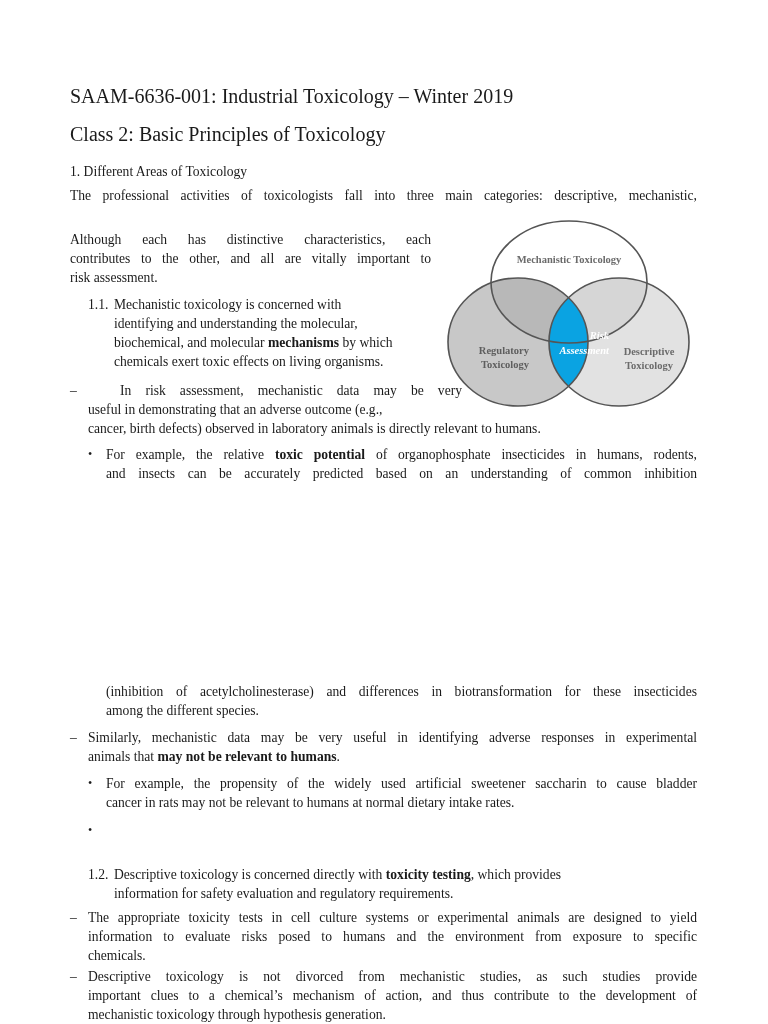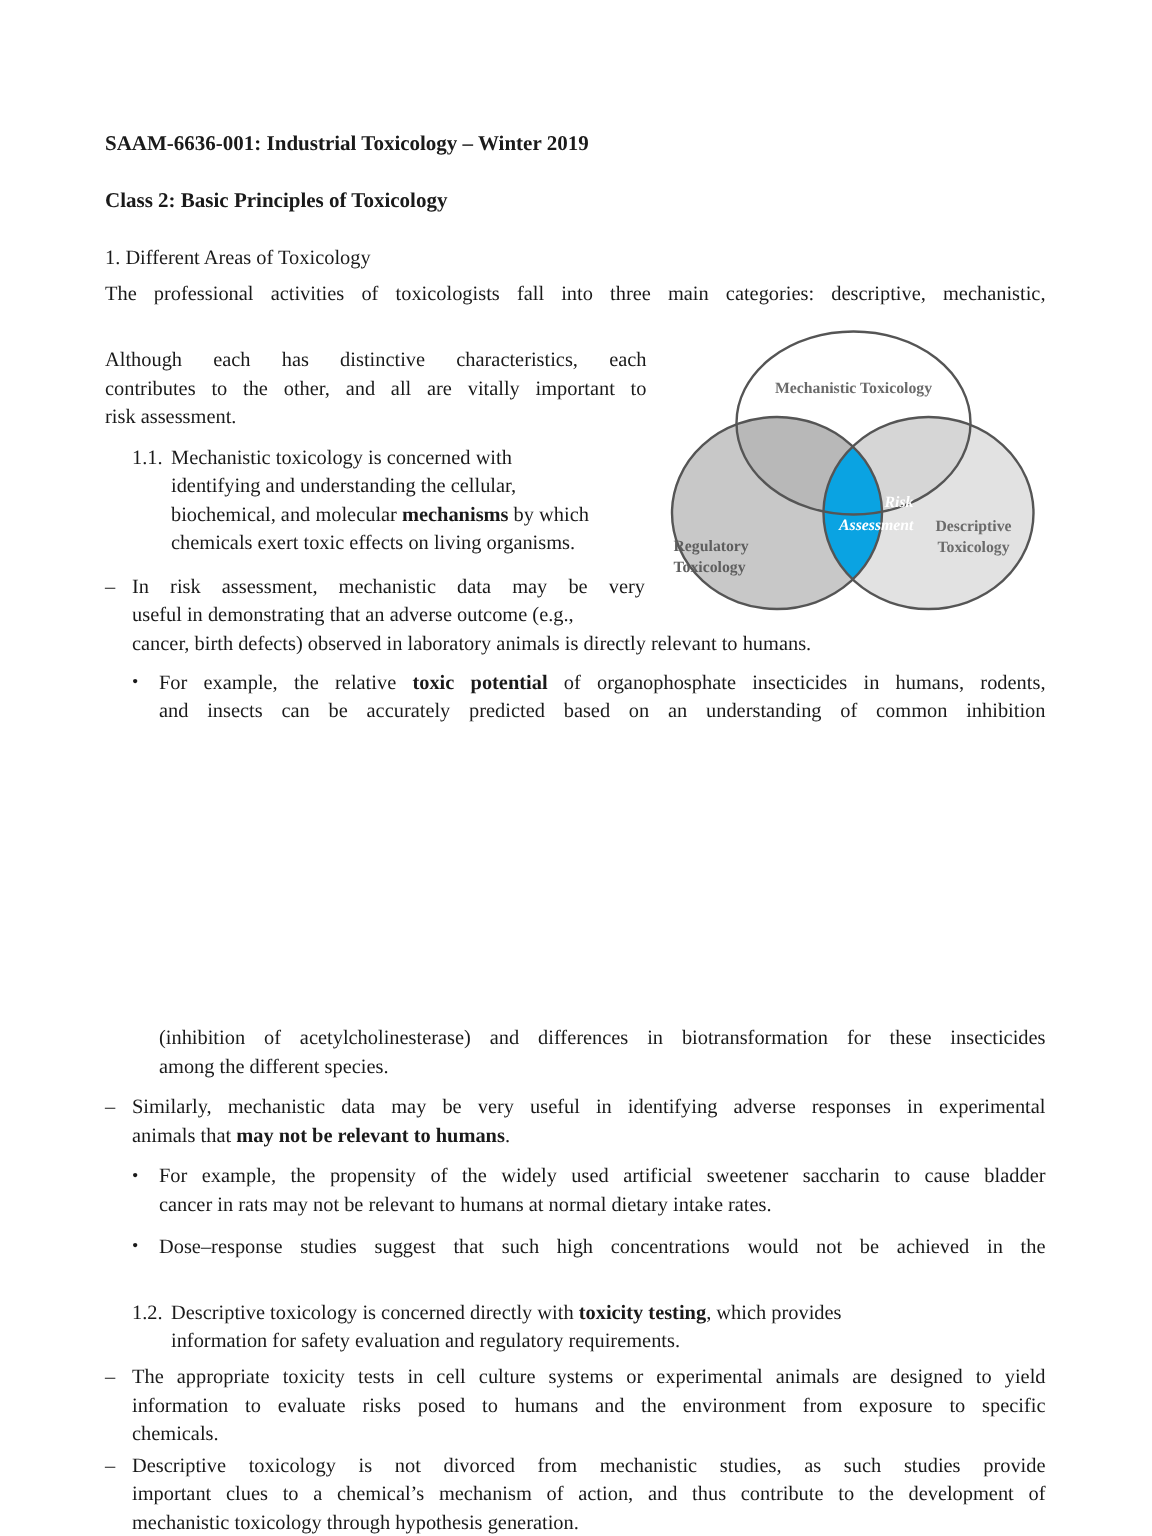--- a/index.html
+++ b/index.html
@@ -12,22 +12,22 @@
       height: 1024px;
       position: relative;
       overflow: hidden;
       font-family: "Liberation Serif", "DejaVu Serif", serif;
       color: #1a1a1a;
       font-size: 13.6px;
       line-height: 19px;
     }
     .abs { position: absolute; }
     .heading {
-      font-weight: bold;
-      font-size: 14px;
+      font-weight: normal;
+      font-size: 20px;
     }
     .justify-full { text-align: justify; text-align-last: justify; }
     b { font-weight: bold; }
     .dash { position: absolute; left: 0; }
     .bullet { position: absolute; left: 0; }
     .venn { position: absolute; left: 443px; top: 216px; width: 252px; height: 196px; }
   </style>
 </head>
 <body>
 
@@ -43,30 +43,30 @@
 <div class="abs" style="left:70px; top:230px; width:361px;">
   <div class="justify-full">Although each has distinctive characteristics, each</div>
   <div class="justify-full">contributes to the other, and all are vitally important to</div>
   <div>risk assessment.</div>
 </div>
 
 <div class="abs" style="left:88px; top:295px; width:350px;">
   <span class="abs" style="left:0; top:0;">1.1.</span>
   <div style="padding-left:26px;">
     <div>Mechanistic toxicology is concerned with</div>
-    <div>identifying and understanding the cellular,</div>
+    <div>identifying and understanding the molecular,</div>
     <div><span>biochemical, and molecular </span><b>mechanisms</b><span> by which</span></div>
     <div>chemicals exert toxic effects on living organisms.</div>
   </div>
 </div>
 
 <div class="abs" style="left:70px; top:381px; width:627px;">
   <span class="dash">–</span>
   <div style="padding-left:18px;">
-    <div class="justify-full" style="width:342px;">In risk assessment, mechanistic data may be very</div>
+    <div class="justify-full" style="width:342px;margin-left:32px;">In risk assessment, mechanistic data may be very</div>
     <div style="width:342px;">useful in demonstrating that an adverse outcome (e.g.,</div>
     <div>cancer, birth defects) observed in laboratory animals is directly relevant to humans.</div>
   </div>
 </div>
 
 <div class="abs" style="left:88px; top:445px; width:609px;">
   <span class="bullet" style="font-size:12px;">•</span>
   <div style="padding-left:18px;">
     <div class="justify-full"><span>For example, the relative </span><b>toxic potential</b><span> of organophosphate insecticides in humans, rodents,</span></div>
     <div class="justify-full">and insects can be accurately predicted based on an understanding of common inhibition</div>
@@ -90,21 +90,20 @@
   <span class="bullet" style="font-size:12px;">•</span>
   <div style="padding-left:18px;">
     <div class="justify-full">For example, the propensity of the widely used artificial sweetener saccharin to cause bladder</div>
     <div>cancer in rats may not be relevant to humans at normal dietary intake rates.</div>
   </div>
 </div>
 
 <div class="abs" style="left:88px; top:821px; width:609px;">
   <span class="bullet" style="font-size:12px;">•</span>
   <div style="padding-left:18px;">
-    <div class="justify-full">Dose–response studies suggest that such high concentrations would not be achieved in the</div>
   </div>
 </div>
 
 <div class="abs" style="left:88px; top:865px; width:609px;">
   <span class="abs" style="left:0; top:0;">1.2.</span>
   <div style="padding-left:26px;">
     <div><span>Descriptive toxicology is concerned directly with </span><b>toxicity testing</b><span>, which provides</span></div>
     <div>information for safety evaluation and regulatory requirements.</div>
   </div>
 </div>
@@ -152,21 +151,21 @@
 
     <g clip-path="url(#clipLeft)">
       <ellipse cx="176" cy="126" rx="70" ry="64" fill="#0aa3e2"></ellipse>
     </g>
 
     <ellipse cx="75" cy="126" rx="70" ry="64" fill="none" stroke="#555555" stroke-width="1.6"></ellipse>
     <ellipse cx="176" cy="126" rx="70" ry="64" fill="none" stroke="#555555" stroke-width="1.6"></ellipse>
     <ellipse cx="126" cy="66" rx="78" ry="61" fill="none" stroke="#555555" stroke-width="1.6"></ellipse>
   </svg>
   <div class="abs" style="left:0; top:37px; width:252px; text-align:center; font-weight:bold; font-size:10.5px; color:#6b6b6b; line-height:13px;">Mechanistic Toxicology</div>
-  <div class="abs" style="left:6px; top:142px; width:80px; text-align:left; font-weight:bold; font-size:10.5px; color:#5e5e5e; line-height:14px;">
+  <div class="abs" style="left:6px; top:128px; width:80px; text-align:right; font-weight:bold; font-size:10.5px; color:#5e5e5e; line-height:14px;">
     <div>Regulatory</div>
     <div>Toxicology</div>
   </div>
   <div class="abs" style="left:166px; top:129px; width:80px; text-align:center; font-weight:bold; font-size:10.5px; color:#6b6b6b; line-height:14px;">
     <div>Descriptive</div>
     <div>Toxicology</div>
   </div>
   <div class="abs" style="left:86px; top:112px; width:80px; text-align:right; font-weight:bold; font-style:italic; font-size:10.5px; color:#ffffff; line-height:15px;">
     <div>Risk</div>
     <div>Assessment</div>

